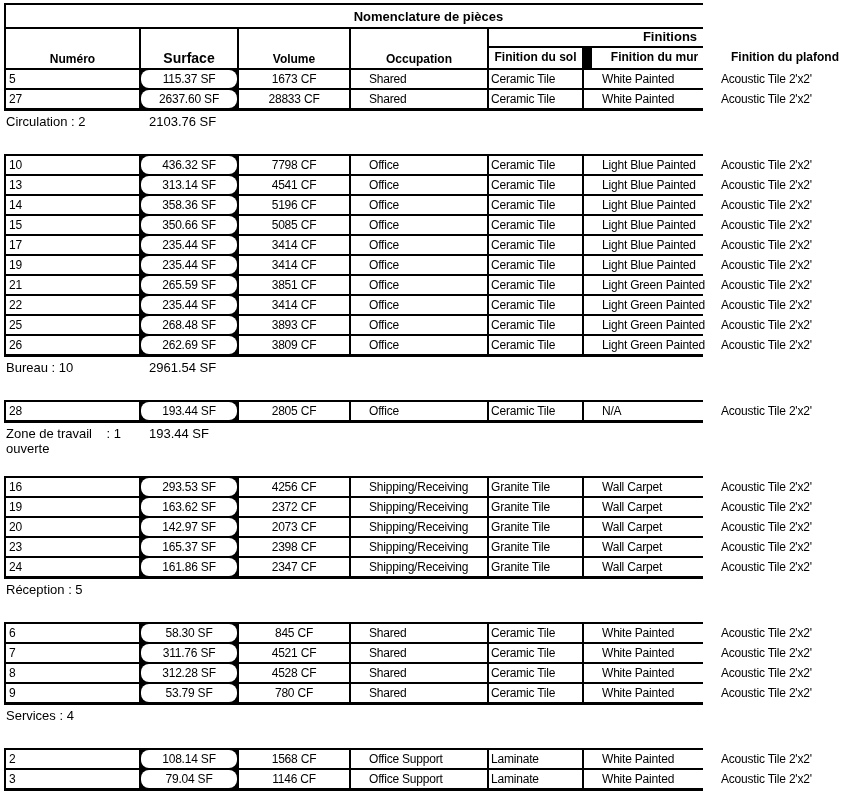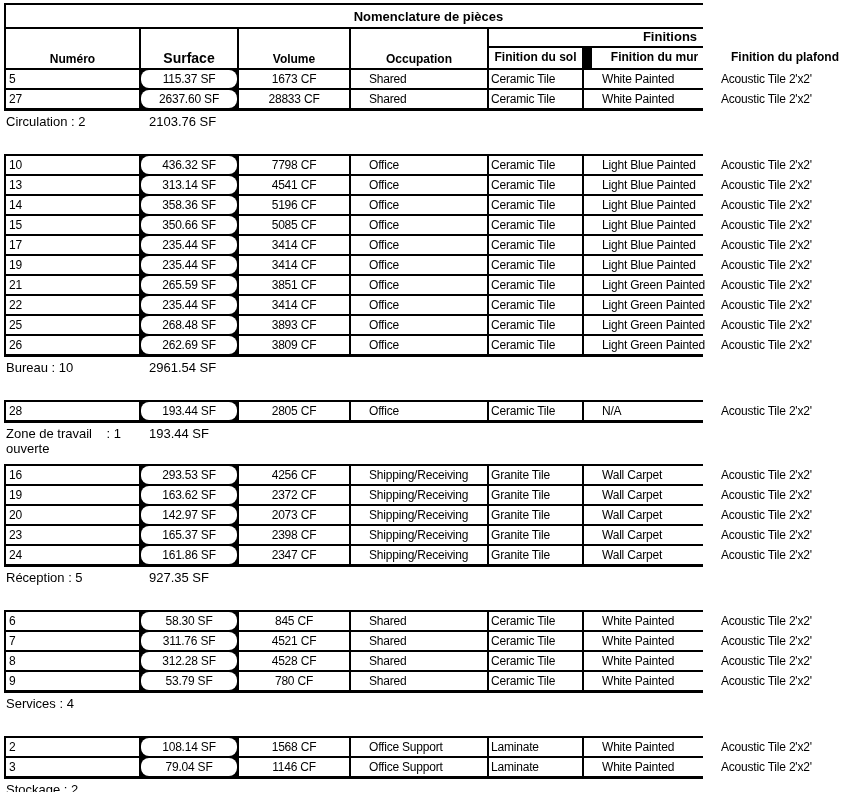--- a/index.html
+++ b/index.html
@@ -64,21 +64,21 @@
   .mur        { grid-column: 6; grid-row: 3; align-items: center; margin-left: 8px; }
   .plafond    { grid-column: 7; grid-row: 3; align-items: center; }
 
   .summary {
     display: grid;
     grid-template-columns: 141px auto;
     margin: 3px 0 25px 0;
     font-size: 13px;
     line-height: 15px;
   }
-  .summary.compact { margin-bottom: 8px; }
+  .summary.compact { margin-bottom: 20px; }
   .sum-name  { padding-left: 2px; white-space: pre-wrap; }
   .sum-total { padding-left: 4px; white-space: nowrap; align-self: start; }
 </style>
 </head>
 <body>
 
 <div class="page">
 
   <div class="table-block header-block" id="headerBlock">
     <div class="cell title">Nomenclature de pièces</div>
@@ -234,21 +234,20 @@
         <div class="cell data c0">24</div>
         <div class="cell data c1">161.86 SF</div>
         <div class="cell data c2">2347 CF</div>
         <div class="cell data c3">Shipping/Receiving</div>
         <div class="cell data c4">Granite Tile</div>
         <div class="cell data c5">Wall Carpet</div>
         <div class="cell data c6">Acoustic Tile 2'x2'</div>
       </div>
       <div class="summary">
         <div class="sum-name">Réception : 5</div>
-        <div class="sum-total">927.35 SF</div>
       </div>
       <div class="table-block">
         <div class="cell data c0">6</div>
         <div class="cell data c1">58.30 SF</div>
         <div class="cell data c2">845 CF</div>
         <div class="cell data c3">Shared</div>
         <div class="cell data c4">Ceramic Tile</div>
         <div class="cell data c5">White Painted</div>
         <div class="cell data c6">Acoustic Tile 2'x2'</div>
         <div class="cell data c0">7</div>

